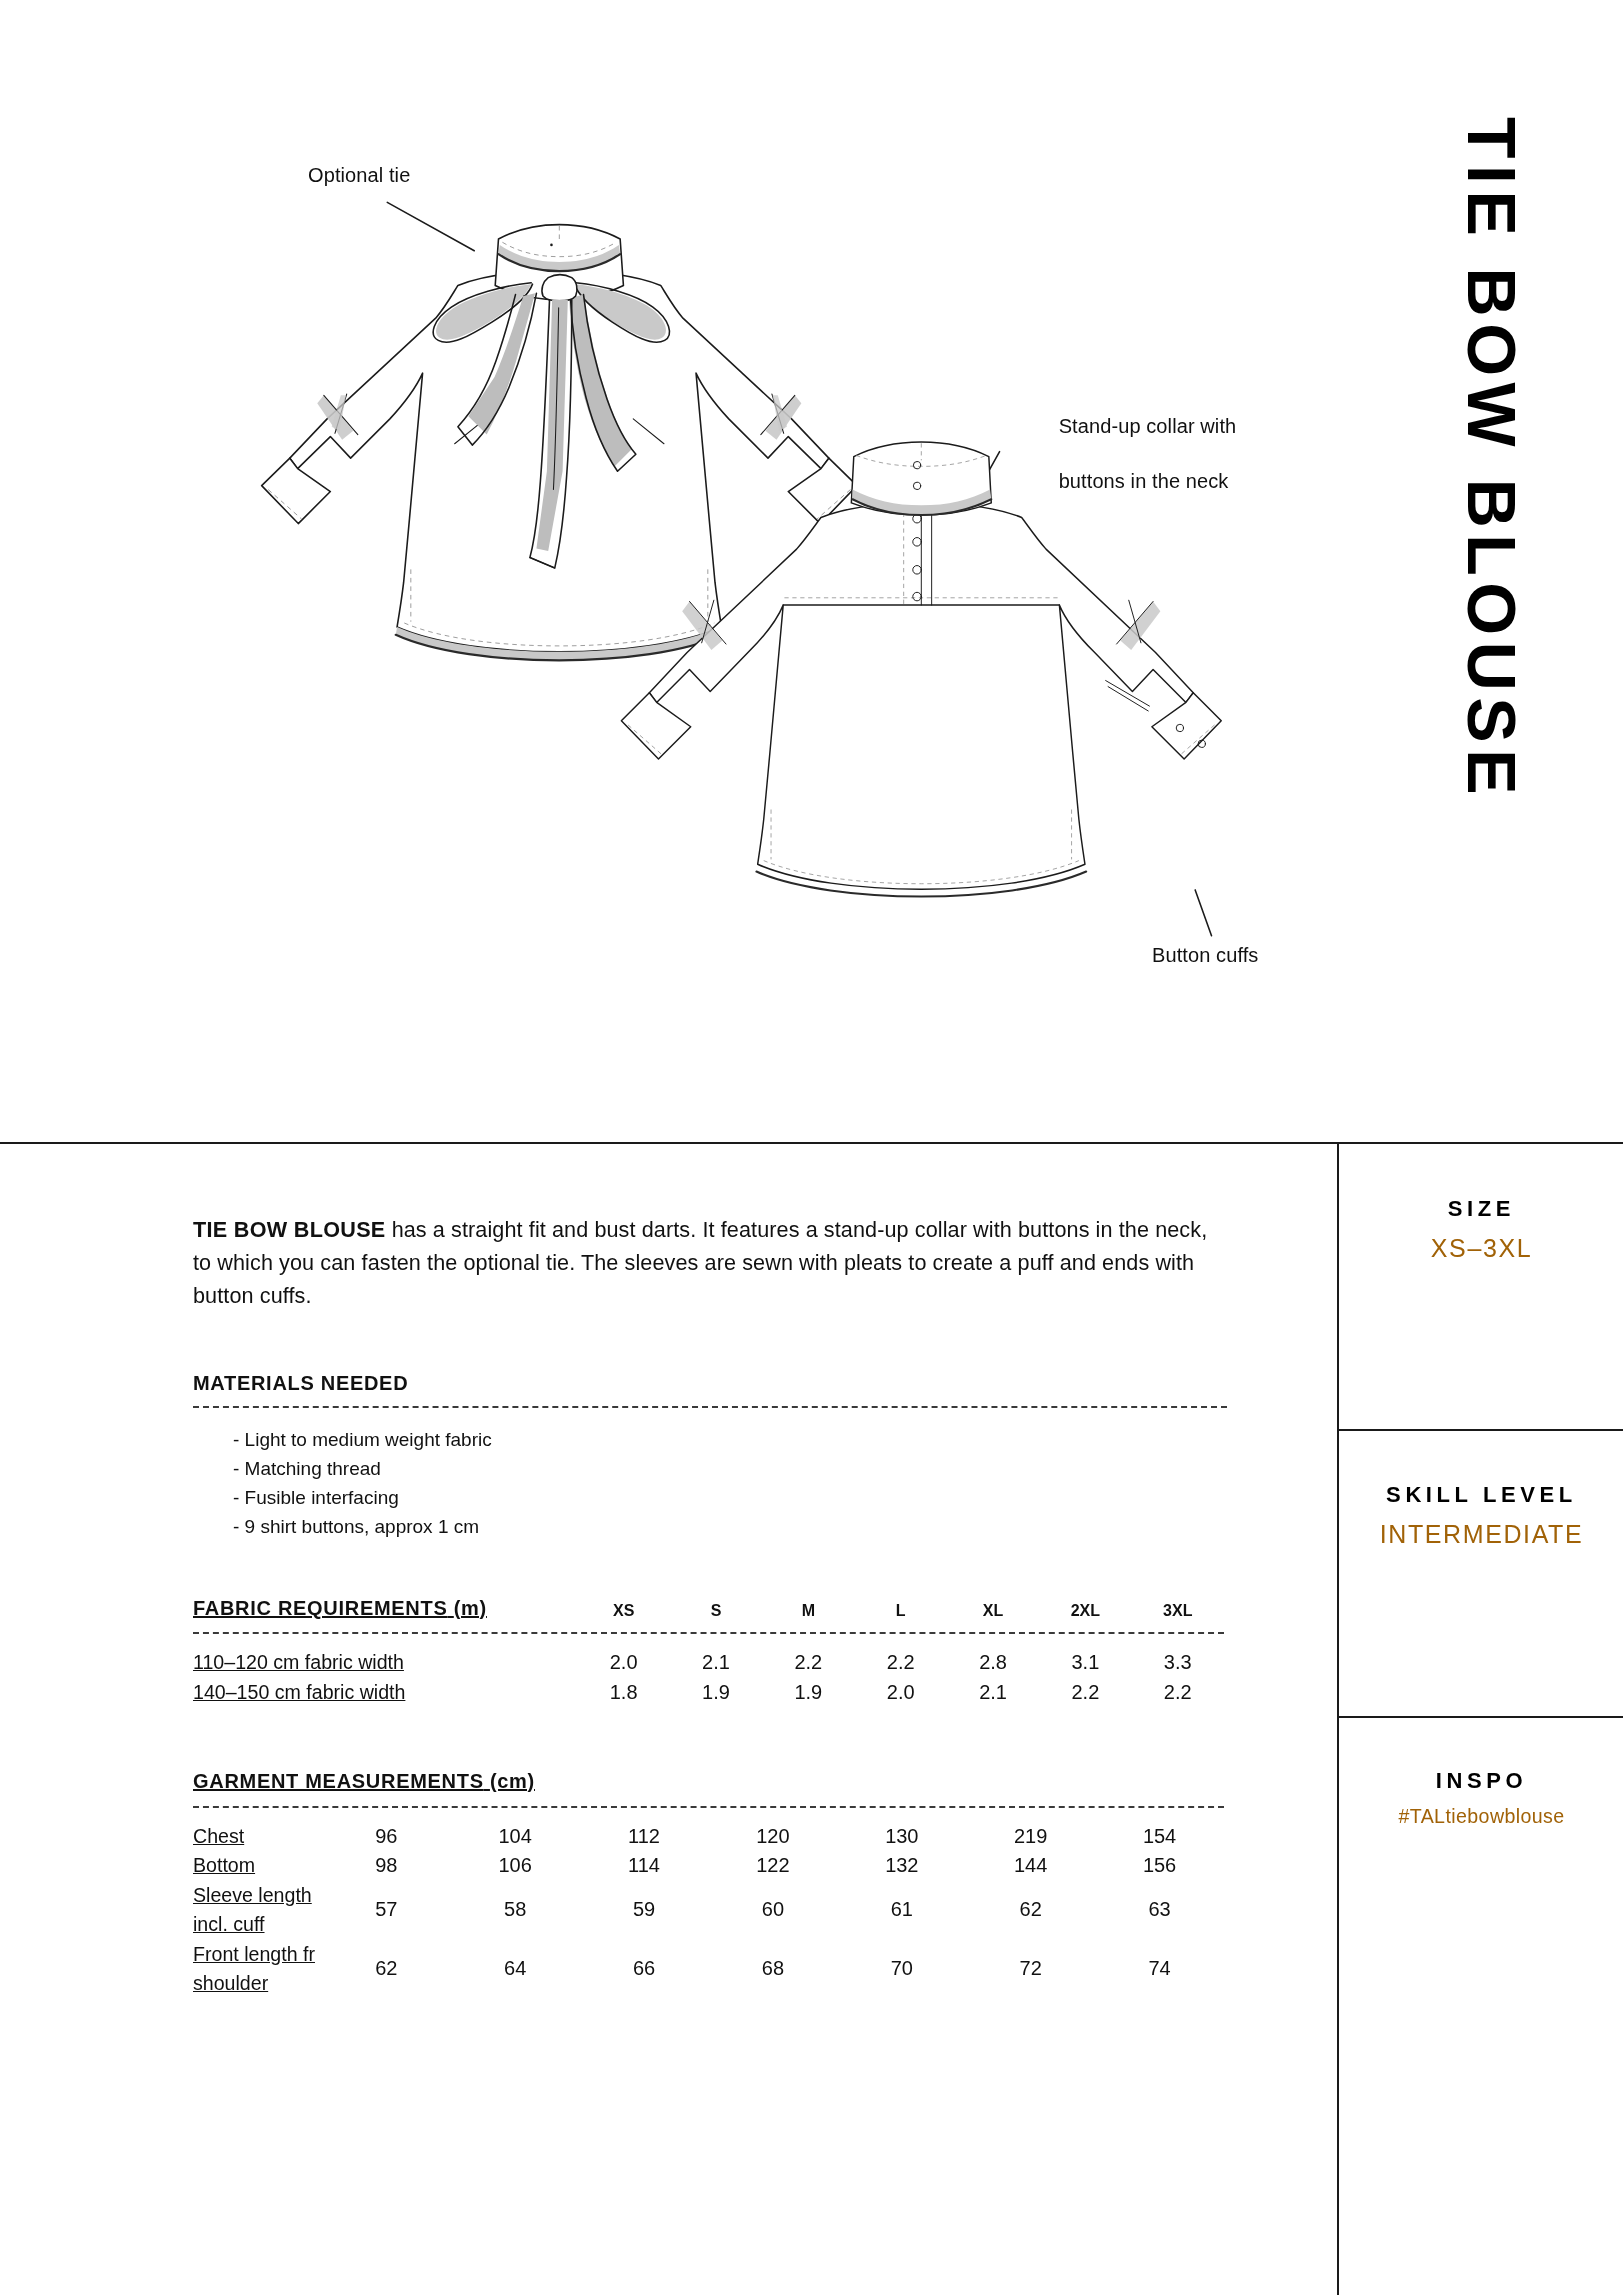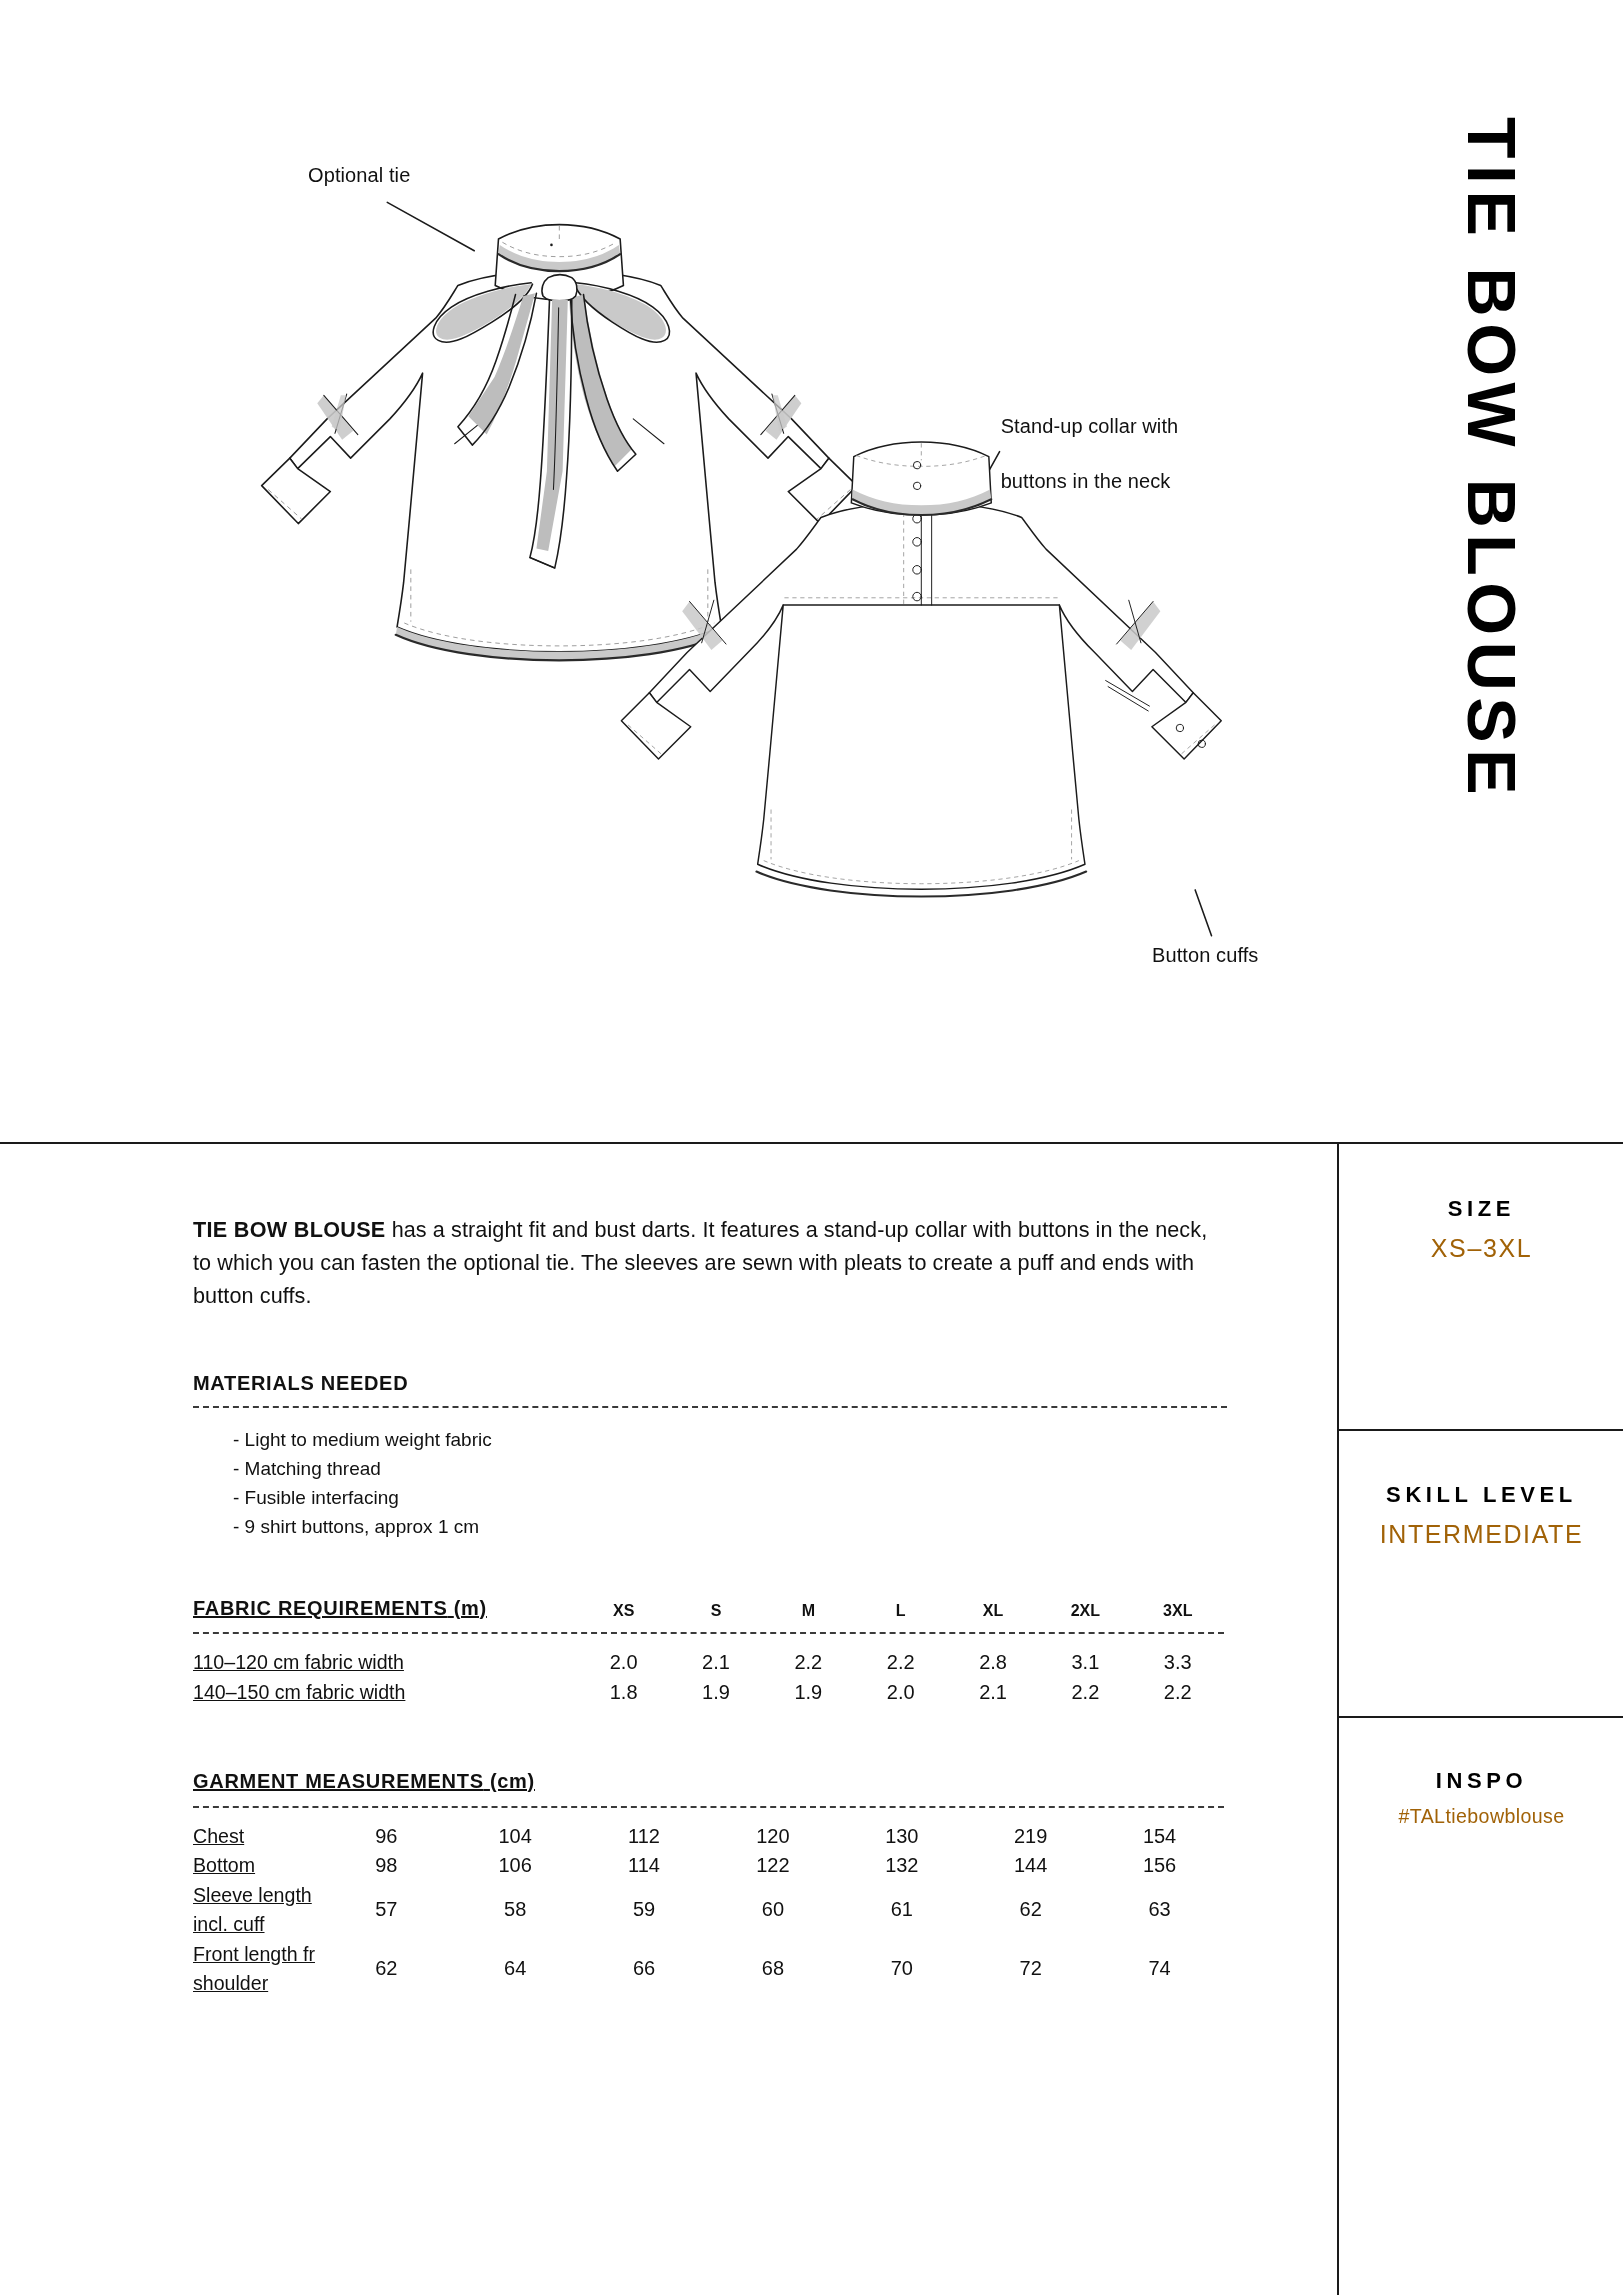--- a/index.html
+++ b/index.html
@@ -9,21 +9,21 @@
     -webkit-font-smoothing:antialiased;
   }
 
   
   #illustration{position:absolute;left:0;top:0;width:1356px;height:1142px;border-radius:11px;}
   #techdraw{position:absolute;left:0;top:0;}
 
   .anno{position:absolute;font-family:"Liberation Sans",sans-serif;font-weight:400;
         font-size:20px;line-height:27.5px;color:#111;letter-spacing:0.1px;white-space:pre;}
   #anno-tie{left:308px;top:162px;}
-  #anno-collar{left:978px;top:385px;}
+  #anno-collar{left:1036px;top:385px;}
   #anno-cuffs{left:1152px;top:942px;}
 
   
   #title-wrap{position:absolute;left:1407px;top:79px;width:170px;height:759px;}
   #page-title{
      position:absolute;left:50%;top:50%;
      transform:translate(-50%,-50%) rotate(90deg);
      transform-origin:center center;
      white-space:nowrap;
      font-family:"Liberation Sans",sans-serif;

